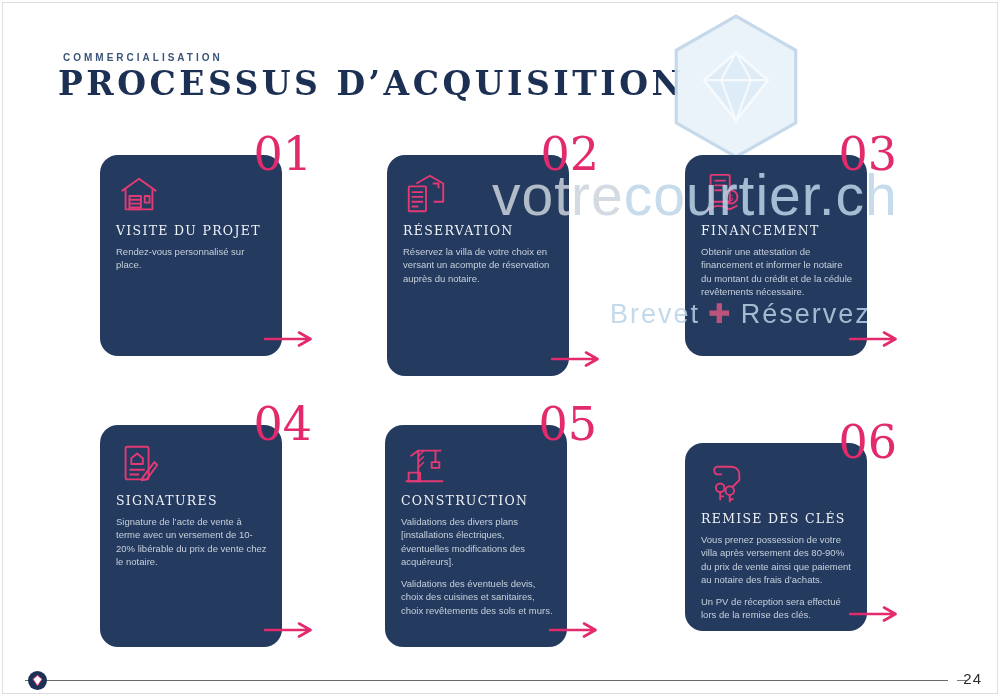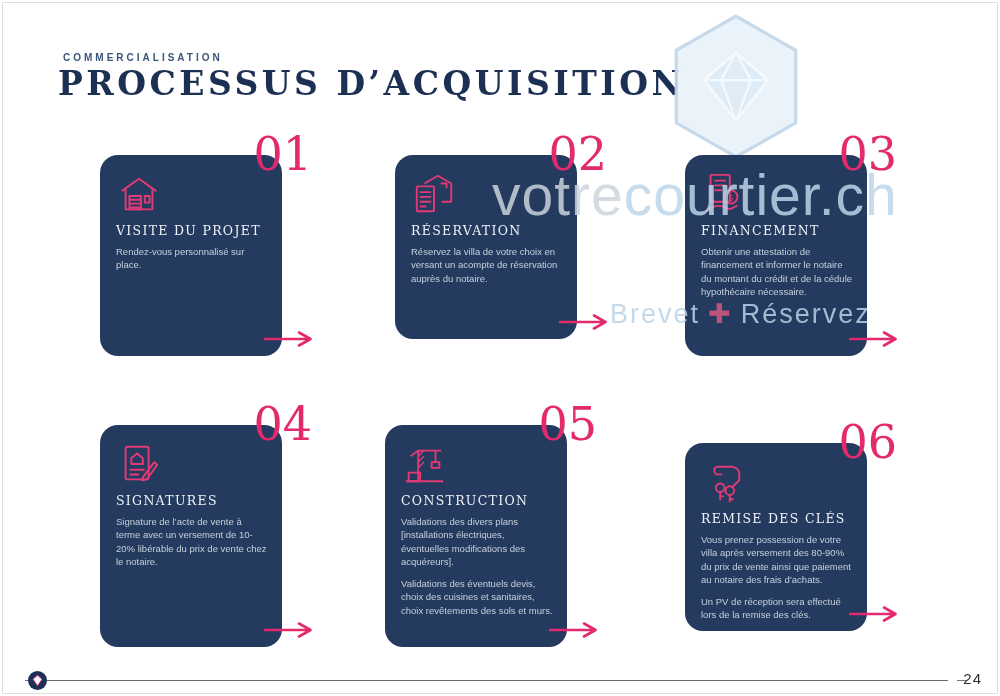--- a/index.html
+++ b/index.html
@@ -107,21 +107,21 @@
   </div>
   <div class="card-title">VISITE DU PROJET</div>
   <p class="card-text">Rendez-vous personnalisé sur place.</p>
   <div class="arrow">
     <svg viewBox="0 0 52 16" fill="none" stroke="#e22a6d" stroke-width="2.6" stroke-linecap="round" stroke-linejoin="round">
       <path d="M1 8 H45 M35 1.5 L46.5 8 L35 14.5"></path>
     </svg>
   </div>
 </div>
 
-<div class="card" style="left:395px;top:155px;height:184px">
+<div class="card" style="left:387px;top:155px;height:221px">
   <div class="num">02</div>
   <div class="icon">
     <svg viewBox="0 0 48 48" stroke="#e23a75" fill="none" stroke-width="2" stroke-linejoin="round">
       <path d="M14 13 L28 5 L42 13 V32 H32"></path>
       <path d="M31 13 h6 v5"></path>
       <rect x="6" y="16" width="18" height="26" rx="1"></rect>
       <path d="M9 22 H21 M9 27 H21 M9 32 H21 M9 37 H16"></path>
     </svg>
   </div>
   <div class="card-title">RÉSERVATION</div>
@@ -138,21 +138,21 @@
   <div class="icon">
     <svg viewBox="0 0 48 48" stroke="#e23a75" fill="none" stroke-width="2" stroke-linejoin="round">
       <rect x="10" y="4" width="20" height="28" rx="1"></rect>
       <path d="M14 10 H26 M14 15 H26 M14 20 H22"></path>
       <circle cx="31" cy="27" r="7"></circle>
       <text x="31" y="31" font-size="10" fill="#e23a75" stroke="none" text-anchor="middle" font-family="DejaVu Sans">$</text>
       <path d="M6 42 c7-7 16-7 24-2 l8-4"></path>
     </svg>
   </div>
   <div class="card-title">FINANCEMENT</div>
-  <p class="card-text">Obtenir une attestation de financement et informer le notaire du montant du crédit et de la cédule hypothécaire nécessaire.</p>
+  <p class="card-text">Obtenir une attestation de financement et informer le notaire du montant du crédit et de la cédule revêtements nécessaire.</p>
   <div class="arrow">
     <svg viewBox="0 0 52 16" fill="none" stroke="#e22a6d" stroke-width="2.6" stroke-linecap="round" stroke-linejoin="round">
       <path d="M1 8 H45 M35 1.5 L46.5 8 L35 14.5"></path>
     </svg>
   </div>
 </div>
 
 <div class="card" style="left:100px;top:425px;height:222px">
   <div class="num">04</div>
   <div class="icon">

